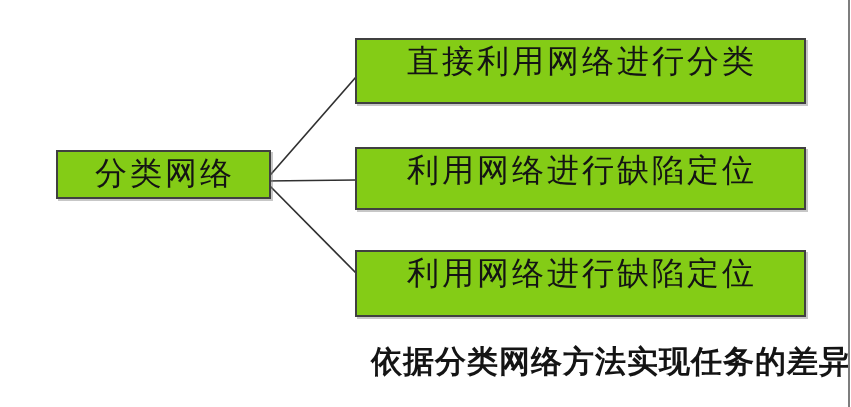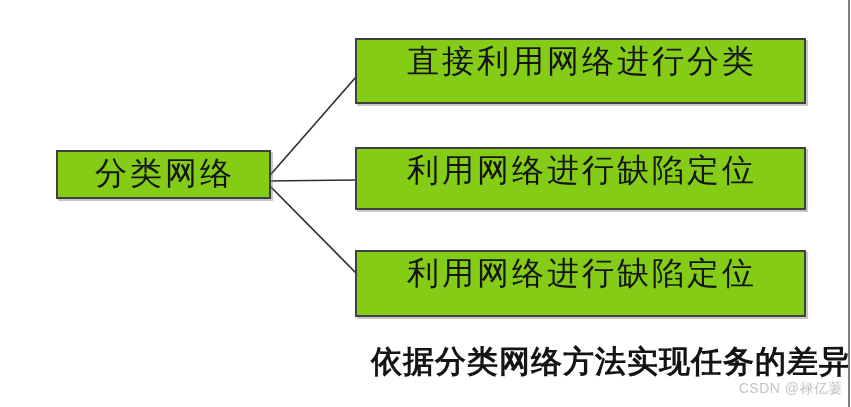--- a/index.html
+++ b/index.html
@@ -96,17 +96,16 @@
   <div class="node" style="left:355px; top:147px; width:451px; height:63px;">
     <span class="node-label">利用网络进行缺陷定位</span>
   </div>
 
   <div class="node" style="left:355px; top:250px; width:451px; height:67px;">
     <span class="node-label">利用网络进行缺陷定位</span>
   </div>
 
   <div class="caption">依据分类网络方法实现任务的差异</div>
 
-  <div class="watermark">CSDN @禄亿萋</div>
 
   <div class="page-edge"></div>
 
 </div>
 
 </body></html>

